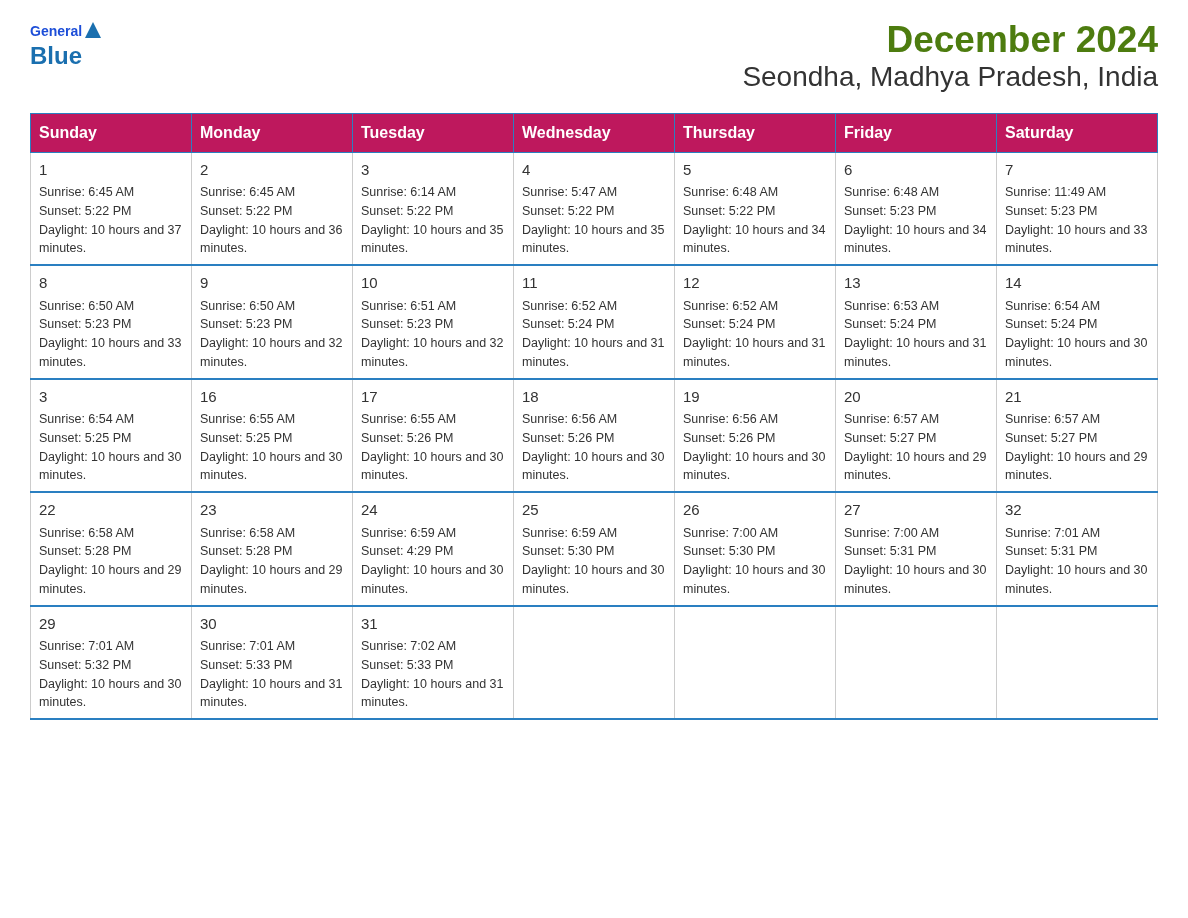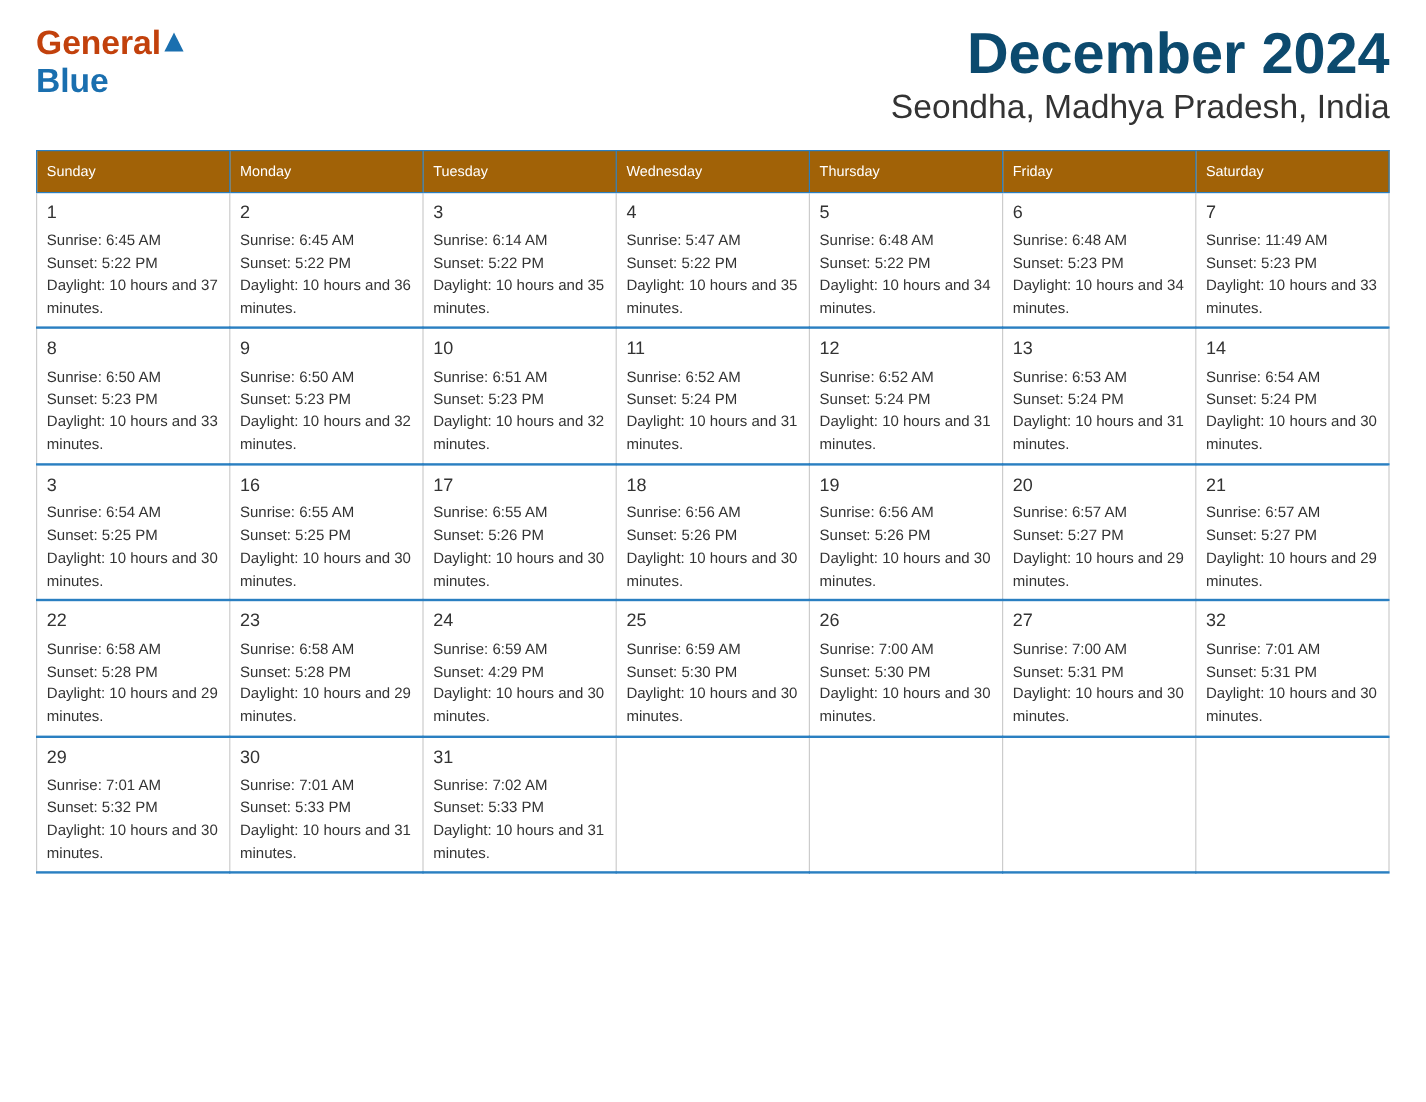--- a/index.html
+++ b/index.html
@@ -26,42 +26,42 @@
       flex-direction: column;
     }
     .logo-top-line {
       display: flex;
       align-items: center;
     }
     .title-area {
       text-align: right;
     }
     .calendar-title {
-      font-size: 48px;
+      font-size: 37px;
       font-weight: bold;
-      color: #0c4a6e;
+      color: #4d7c0f;
       line-height: 1.1;
     }
     .calendar-subtitle {
       font-size: 28px;
       color: #333;
       margin-top: 0;
     }
     table {
       width: 100%;
       border-collapse: collapse;
       font-size: 13px;
     }
     thead tr th {
-      background-color: #a16207;
+      background-color: #be185d;
       color: #fff;
       padding: 10px 8px;
       text-align: left;
-      font-size: 12px;
-      font-weight: normal;
+      font-size: 16px;
+      font-weight: bold;
       border: 1px solid #2a7fc1;
     }
     tbody tr td {
       vertical-align: top;
       padding: 6px 8px;
       border: 1px solid #ccc;
       width: 14.28%;
       min-height: 100px;
       color: #333;
       line-height: 1.5;
@@ -82,27 +82,27 @@
       background: #fff;
     }
   </style>
 </head>
 <body>
 
 <div class="header-area">
   <div class="logo">
     <div class="logo-wrapper">
       <div class="logo-top-line">
-        <span style="font-size:28px;color:#c2410c;font-weight:bold;">General</span>
+        <span style="font-size:14px;color:#1d4ed8;font-weight:bold;">General</span>
         <svg width="20" height="20" viewBox="0 0 20 20" style="margin-left:1px;margin-bottom:2px;">
           <polygon points="2,18 18,18 10,2" fill="#1a6faf"></polygon>
         </svg>
       </div>
       <div>
-        <span style="font-size:28px;color:#1a6faf;font-weight:bold;margin-left:0;">Blue</span>
+        <span style="font-size:24px;color:#1a6faf;font-weight:bold;margin-left:0;">Blue</span>
       </div>
     </div>
   </div>
   <div class="title-area">
     <div class="calendar-title">December 2024</div>
     <div class="calendar-subtitle">Seondha, Madhya Pradesh, India</div>
   </div>
 </div>
 
 <table>

